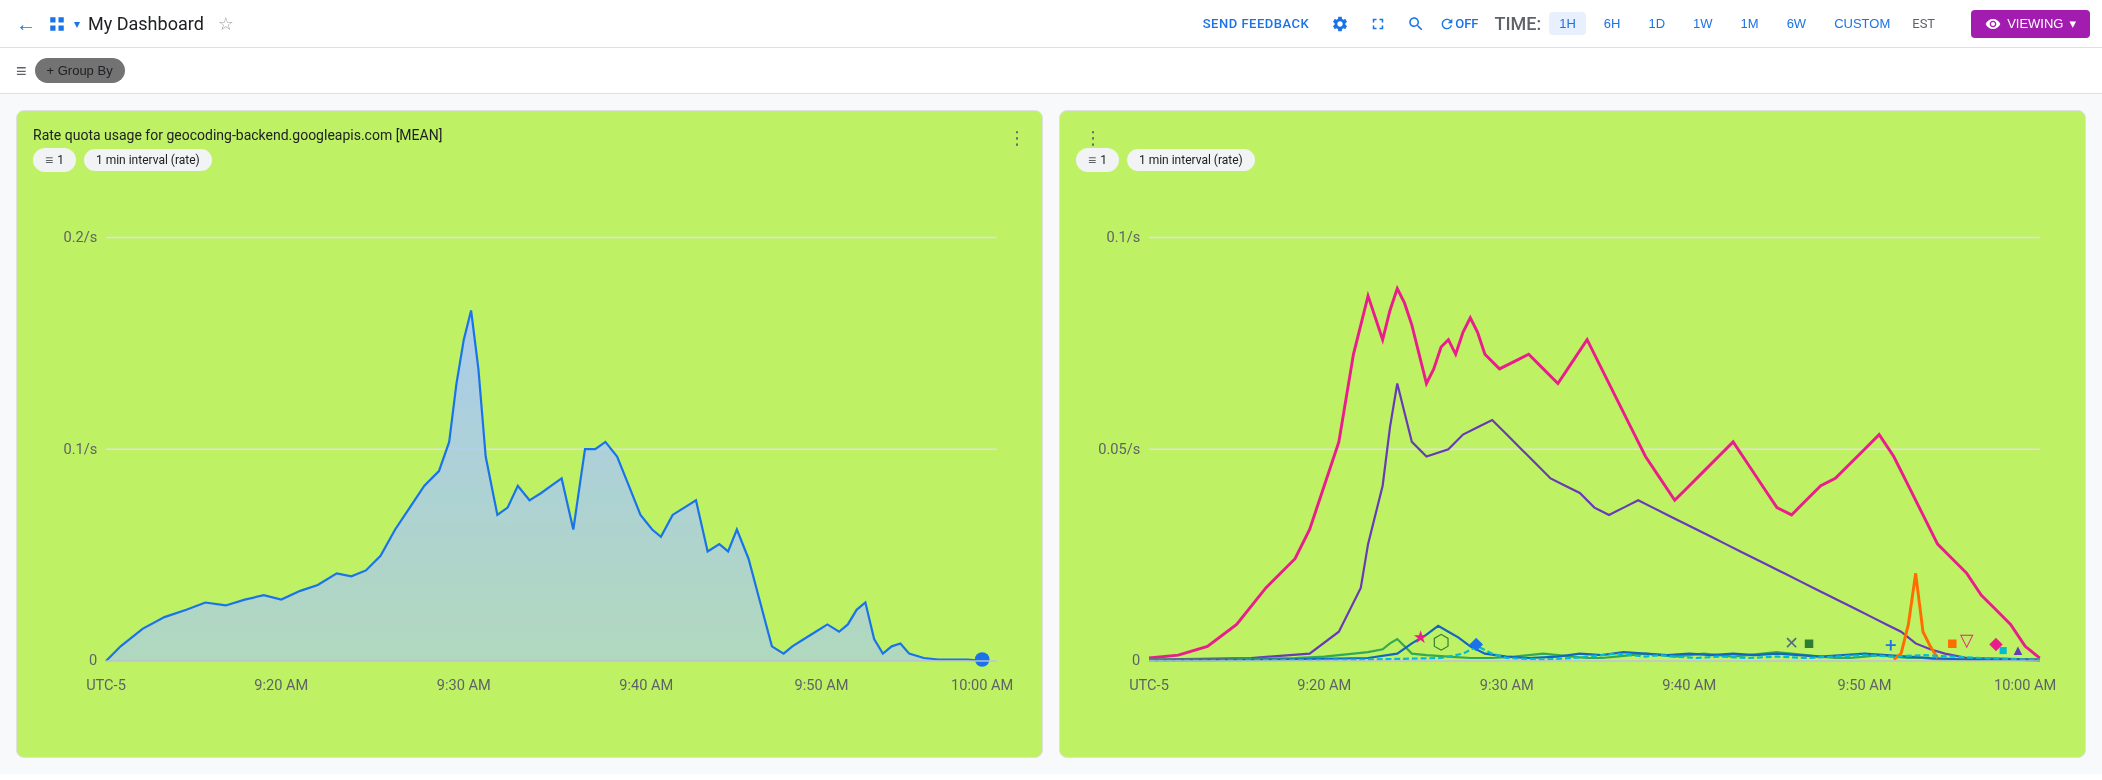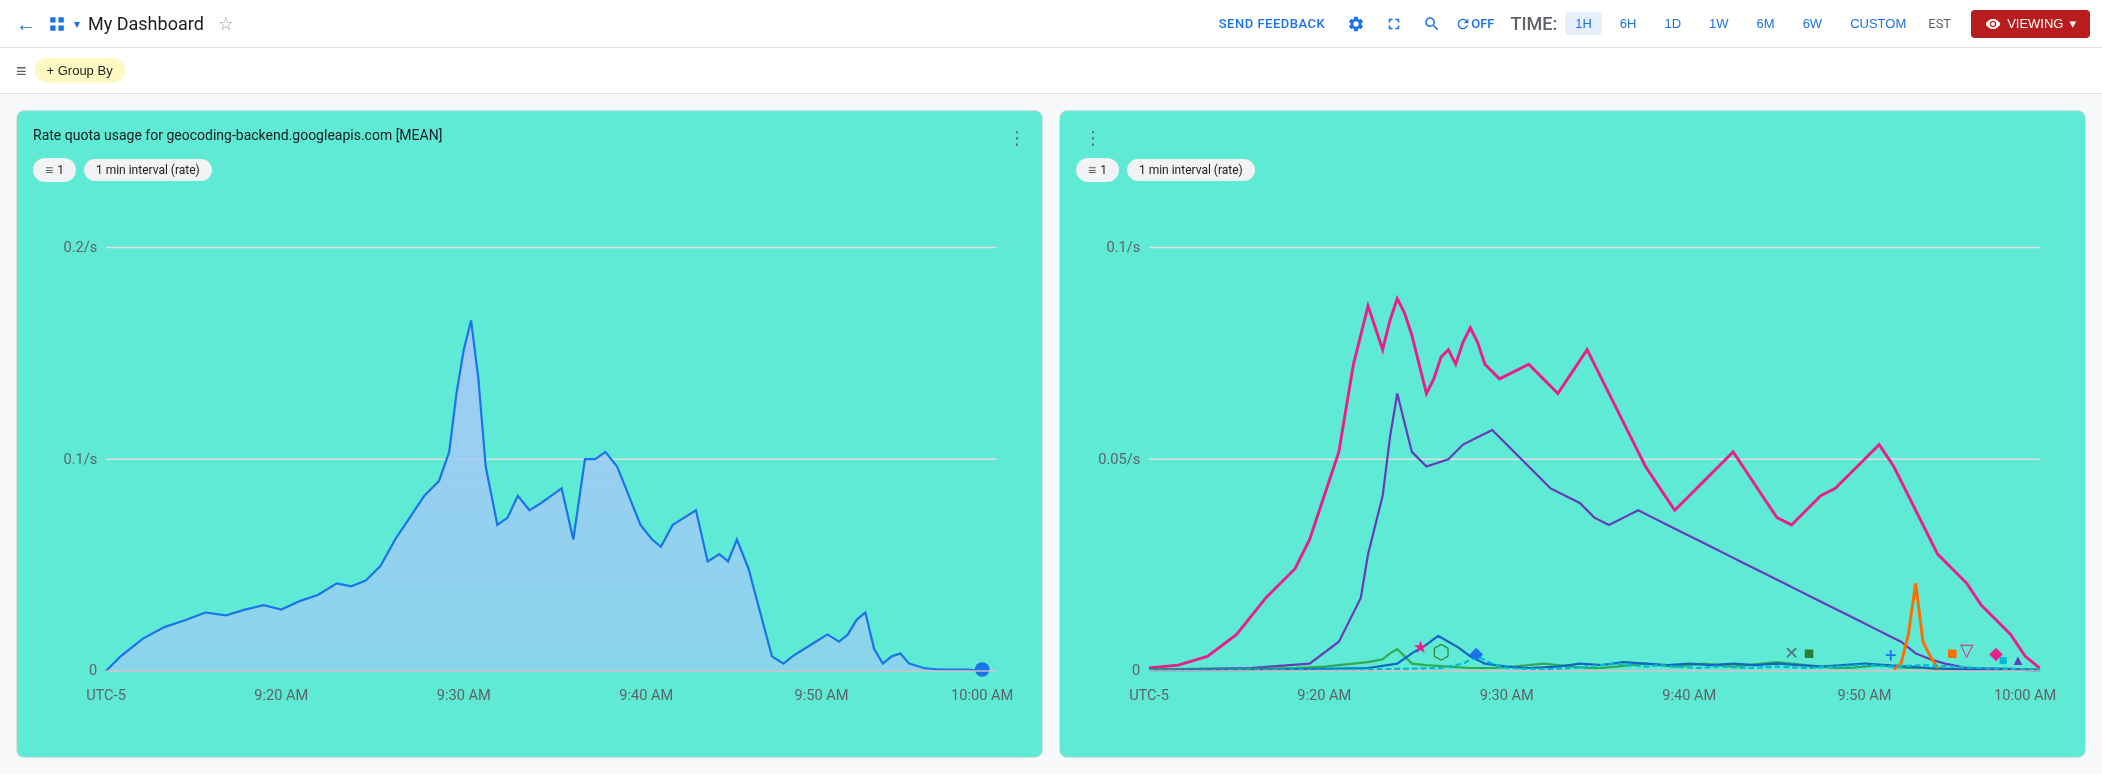--- a/index.html
+++ b/index.html
@@ -93,49 +93,49 @@
     }
     .tz-label {
       font-size: 13px;
       color: #5f6368;
       margin: 0 4px;
     }
     .viewing-btn {
       display: flex;
       align-items: center;
       gap: 6px;
-      background: #b91c1c;
+      background: #a21caf;
       color: #fff;
       border: none;
       border-radius: 4px;
       padding: 6px 14px;
       cursor: pointer;
       font-size: 13px;
       font-weight: 500;
-      margin-left: 8px;
+      margin-left: 24px;
     }
 
     
     .filter-bar {
       display: flex;
       align-items: center;
       padding: 10px 16px;
       gap: 8px;
       border-bottom: 1px solid #e0e0e0;
     }
     .hamburger-icon {
       color: #5f6368;
       cursor: pointer;
       font-size: 18px;
     }
     .group-by-btn {
       display: flex;
       align-items: center;
       gap: 4px;
-      background: #fef9c3;
+      background: #737373;
       border: none;
       border-radius: 16px;
       padding: 5px 12px;
       cursor: pointer;
       font-size: 13px;
       color: #202124;
       font-weight: 500;
     }
     .filter-input {
       border: none;
@@ -151,27 +151,26 @@
       display: flex;
       gap: 16px;
       padding: 16px;
       background: #f8f9fa;
       height: calc(780px - 48px - 52px);
     }
 
     
     .chart-card {
       flex: 1;
-      background: #5eead4;
+      background: #bef264;
       border: 1px solid #e0e0e0;
       border-radius: 8px;
       padding: 16px;
       display: flex;
       flex-direction: column;
-      gap: 10px;
       min-width: 0;
     }
     .chart-header {
       display: flex;
       align-items: flex-start;
       justify-content: space-between;
     }
     .chart-title {
       font-size: 14px;
       color: #202124;
@@ -272,21 +271,21 @@
       </svg>
     <span>OFF</span>
   </div>
 
   <span class="time-label">TIME:</span>
 
   <button class="time-btn active">1H</button>
   <button class="time-btn">6H</button>
   <button class="time-btn">1D</button>
   <button class="time-btn">1W</button>
-  <button class="time-btn">6M</button>
+  <button class="time-btn">1M</button>
   <button class="time-btn">6W</button>
   <button class="time-btn">CUSTOM</button>
 
   <span class="tz-label">EST</span>
 
   <button class="viewing-btn">
     <svg width="16" height="16" viewBox="0 0 24 24" fill="white">
         <path d="M12 4.5C7 4.5 2.73 7.61 1 12c1.73 4.39 6 7.5 11 7.5s9.27-3.11 11-7.5c-1.73-4.39-6-7.5-11-7.5zM12 17c-2.76 0-5-2.24-5-5s2.24-5 5-5 5 2.24 5 5-2.24 5-5 5zm0-8c-1.66 0-3 1.34-3 3s1.34 3 3 3 3-1.34 3-3-1.34-3-3-3z"></path>
       </svg>
     <span>VIEWING</span>

